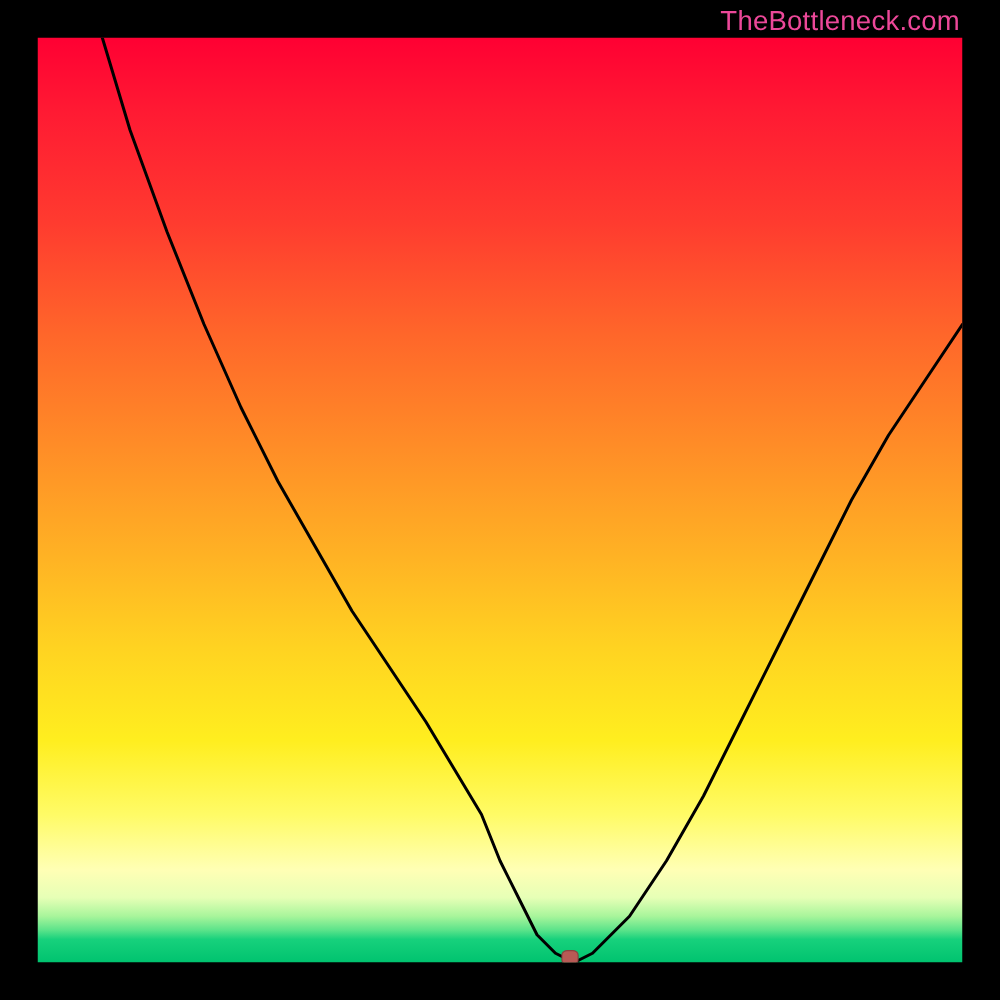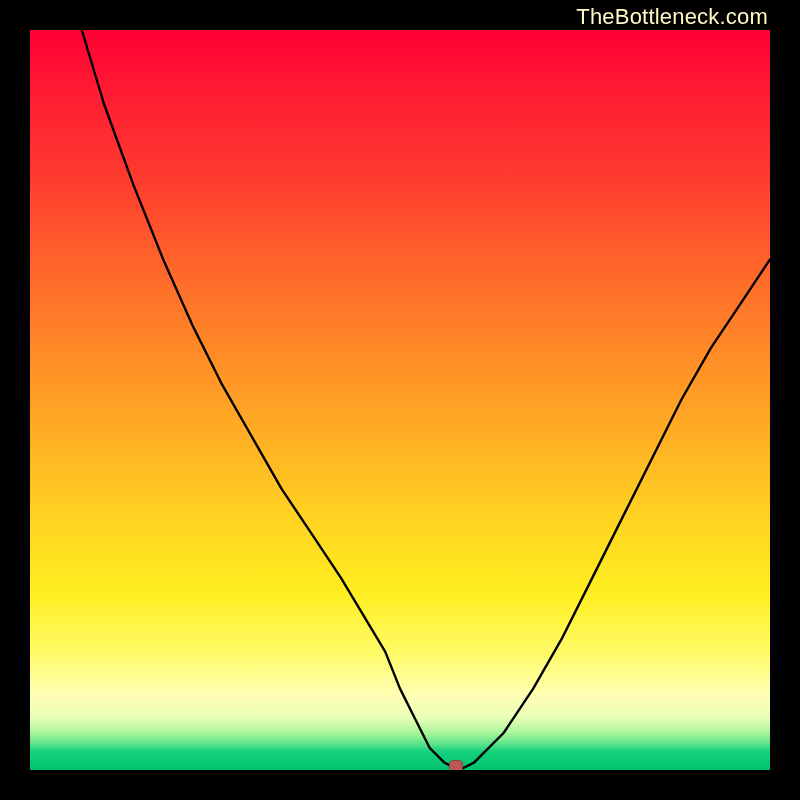--- a/index.html
+++ b/index.html
@@ -57,21 +57,21 @@
     height: 10px;
     border-radius: 5px / 4px;
     background: #b85a55;
     border: 1px solid rgba(0,0,0,0.25);
     transform: translate(-50%, -50%);
   }
   .watermark {
     position: absolute;
     top: 4px;
     right: 32px;
-    color: #fef9c3;
+    color: #ec4899;
     font-size: 22px;
     font-weight: 500;
     letter-spacing: 0.2px;
   }
 </style>
 </head>
 <body>
 
 <div class="frame">
   <div class="watermark">TheBottleneck.com</div>

